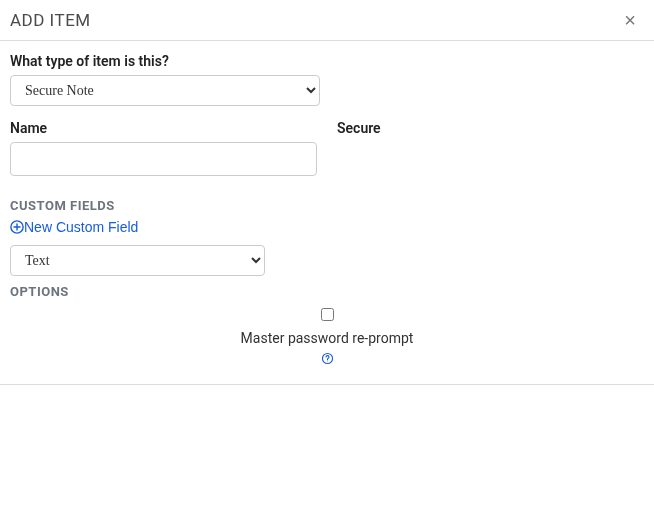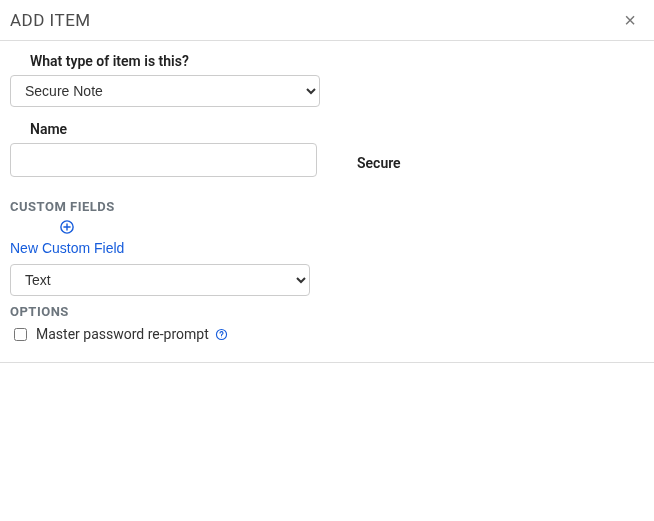--- a/index.html
+++ b/index.html
@@ -45,43 +45,43 @@
     padding: 12px 10px 8px 10px;
   }
 
   .form-group { margin-bottom: 14px; }
   .form-label {
     display: block;
     font-weight: 600;
     font-size: 14px;
     color: #222;
     margin-bottom: 6px;
-    margin-left: 20px;
   }
   .form-control,
   .form-select {
     width: 100%;
     padding: 6px 10px;
     font-size: 14px;
     line-height: 1.4;
     color: #333;
     background: #fff;
     border: 1px solid #ccc;
     border-radius: 4px;
   }
   .form-select {
     appearance: auto;
     padding-right: 28px;
+    font-family: Liberation Serif, serif;
   }
   textarea.form-control {
     resize: both;
     min-height: 110px;
   }
 
-  .row { display: flex; gap: 20px; align-items: flex-end; }
+  .row { display: flex; gap: 20px; }
   .col { flex: 1; }
 
   .type-select-wrap { width: 310px; }
 
   .section-heading {
     font-size: 13px;
     letter-spacing: 0.5px;
     color: #6c757d;
     margin: 8px 0 6px 0;
     font-weight: 700;
@@ -89,38 +89,37 @@
 
   .link-btn {
     background: none;
     border: none;
     padding: 0;
     color: #175ddc;
     font-size: 14px;
     cursor: pointer;
     display: inline-flex;
     align-items: center;
-    gap: 6px;
-    flex-direction: column;
   }
 
   .plus-icon {
     width: 14px; height: 14px;
     display: inline-flex;
     align-items: center; justify-content: center;
   }
 
-  .cf-type-select { width: 300px; margin-top: 8px; }
+  .cf-type-select { width: 255px; margin-top: 8px; }
 
   .checkbox-row {
     display: flex;
     align-items: center;
     gap: 6px;
     margin-top: 4px;
     margin-bottom: 10px;
+    flex-direction: column;
   }
   .checkbox-row input[type=checkbox]{
     width: 13px; height: 13px;
   }
   .checkbox-label { font-size: 14px; color: #333; }
 
   .help-icon {
     width: 14px; height: 14px;
     display: inline-flex;
     align-items: center; justify-content: center;

